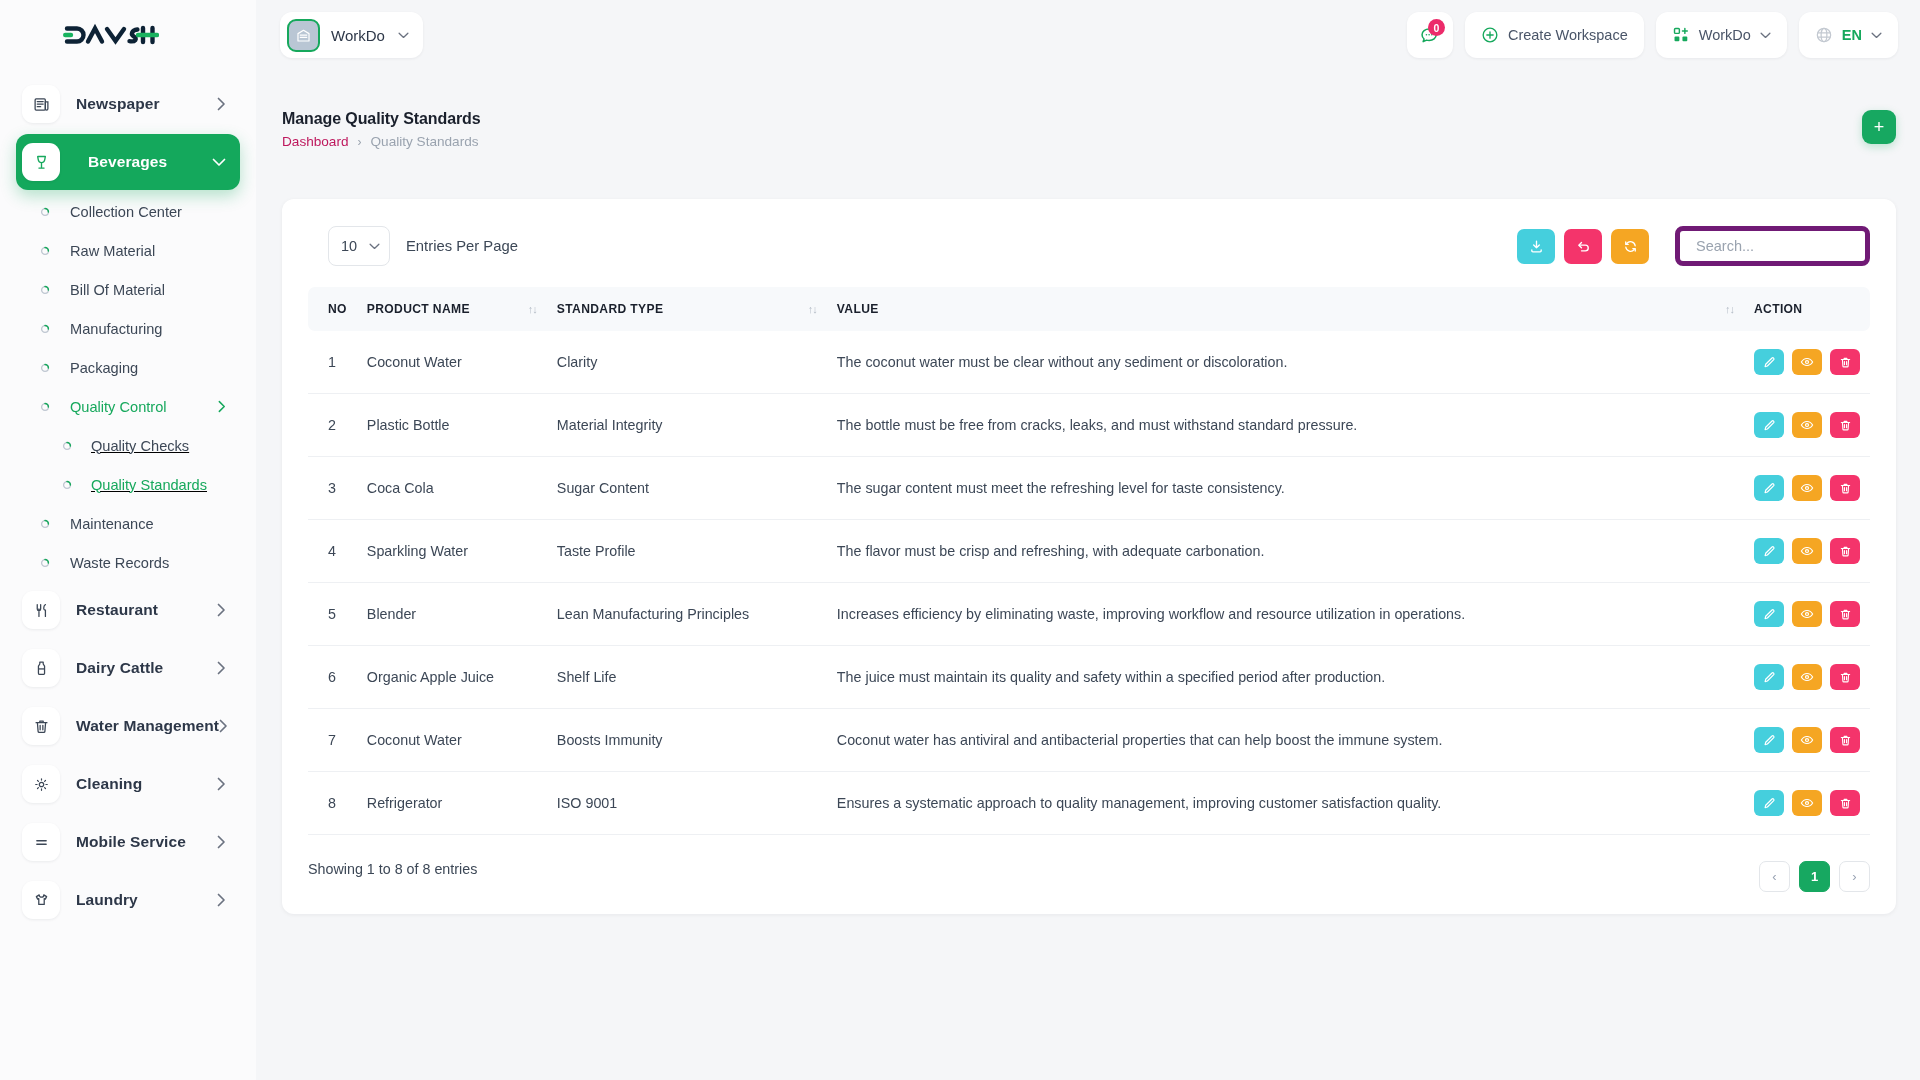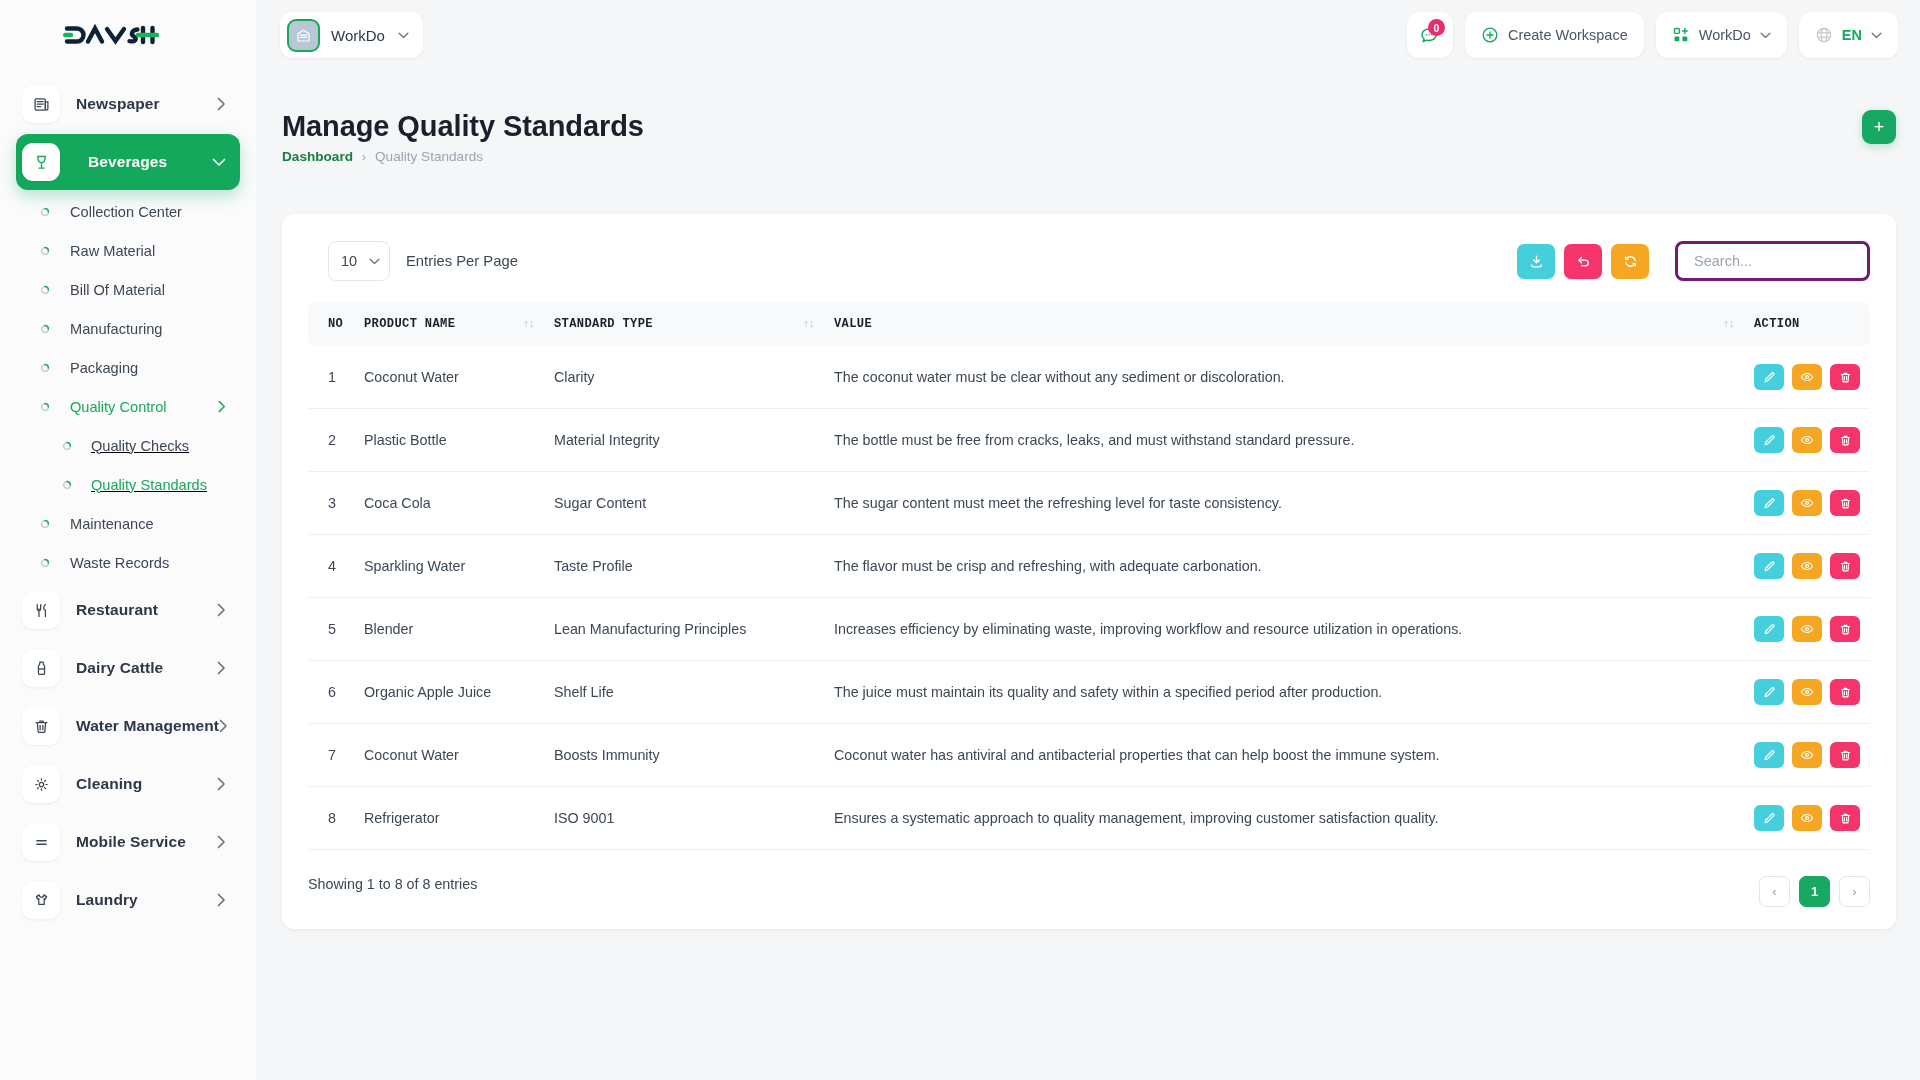--- a/index.html
+++ b/index.html
@@ -97,23 +97,23 @@
   .badge {
     position: absolute; top: 7px; right: 8px;
     min-width: 17px; height: 17px; border-radius: 9px;
     background: #ec2b6a; color: #fff; font-size: 10.5px; font-weight: 700;
     display: flex; align-items: center; justify-content: center; padding: 0 4px;
   }
   .tb-btn .en { color: #16a85c; font-size: 14.5px; font-weight: 600; }
 
   
   .page-head { padding: 12px 24px 0 26px; display: flex; align-items: flex-start; }
-  .page-title { font-size: 29px; font-weight: 700; color: #1a202c; letter-spacing: -.1px; }
+  .page-title { font-size: 16px; font-weight: 700; color: #1a202c; letter-spacing: -.1px; }
   .crumb { margin-top: 6px; font-size: 13.6px; display: flex; align-items: center; gap: 9px; }
-  .crumb a { color: #15803d; text-decoration: none; cursor: pointer; font-weight: bold; }
+  .crumb a { color: #be185d; text-decoration: none; cursor: pointer; }
   .crumb .sep { color: #9aa3af; font-size: 12px; }
   .crumb .cur { color: #9aa3af; }
   .add-btn {
     margin-left: auto; width: 34px; height: 34px; border-radius: 9px;
     background: #17a861; color: #fff; border: none; cursor: pointer;
     display: flex; align-items: center; justify-content: center;
     font-size: 18px; line-height: 1; box-shadow: 0 3px 8px rgba(20,168,92,.25);
   }
 
   
@@ -129,36 +129,36 @@
     padding: 0 9px 0 12px; font-size: 14.5px; color: #3c4756; cursor: pointer;
     background: #fff;
   }
   .per-page .lbl { font-size: 14.8px; color: #3c4756; }
   .toolbar-right { margin-left: auto; display: flex; align-items: center; gap: 9px; }
   .icon-btn {
     width: 38px; height: 35px; border-radius: 7px; border: none; cursor: pointer;
     display: flex; align-items: center; justify-content: center; color: #fff;
   }
   .search-box {
-    margin-left: 17px; width: 195px; height: 40px; border: 3px solid #701a75;
+    margin-left: 17px; width: 195px; height: 40px; border: 5px solid #701a75;
     border-radius: 8px; padding: 0 16px; font-size: 14.5px; color: #3b82f6;
     background: #fff; outline: none;
   }
   .search-box::placeholder { color: #9aa3af; }
 
   
   table { width: 100%; border-collapse: collapse; margin-top: 20px; }
   thead tr { background: #f7f9fb; }
   thead th {
     text-align: left; font-size: 12.1px; font-weight: 700; color: #1a202c;
     letter-spacing: .35px; padding: 15px 10px; white-space: nowrap;
   }
   thead th:first-child { padding-left: 20px; border-radius: 7px 0 0 7px; }
   thead th:last-child { border-radius: 0 7px 7px 0; }
-  .th-inner { display: flex; align-items: center; font-family: Liberation Mono, monospace; }
+  .th-inner { display: flex; align-items: center; }
   .sort { margin-left: auto; padding-left: 18px; color: #b4bcc6; font-size: 11px; letter-spacing:-1px; }
   tbody td {
     font-size: 14.3px; color: #3c4756; padding: 18px 10px;
     border-bottom: 1px solid #eef0f3; vertical-align: middle;
   }
   tbody tr:last-child td { border-bottom: 1px solid #eef0f3; }
   tbody td:first-child { padding-left: 20px; color: #3c4756; }
   .col-no { width: 46px; }
   .col-prod { width: 190px; }
   .col-std { width: 280px; }

